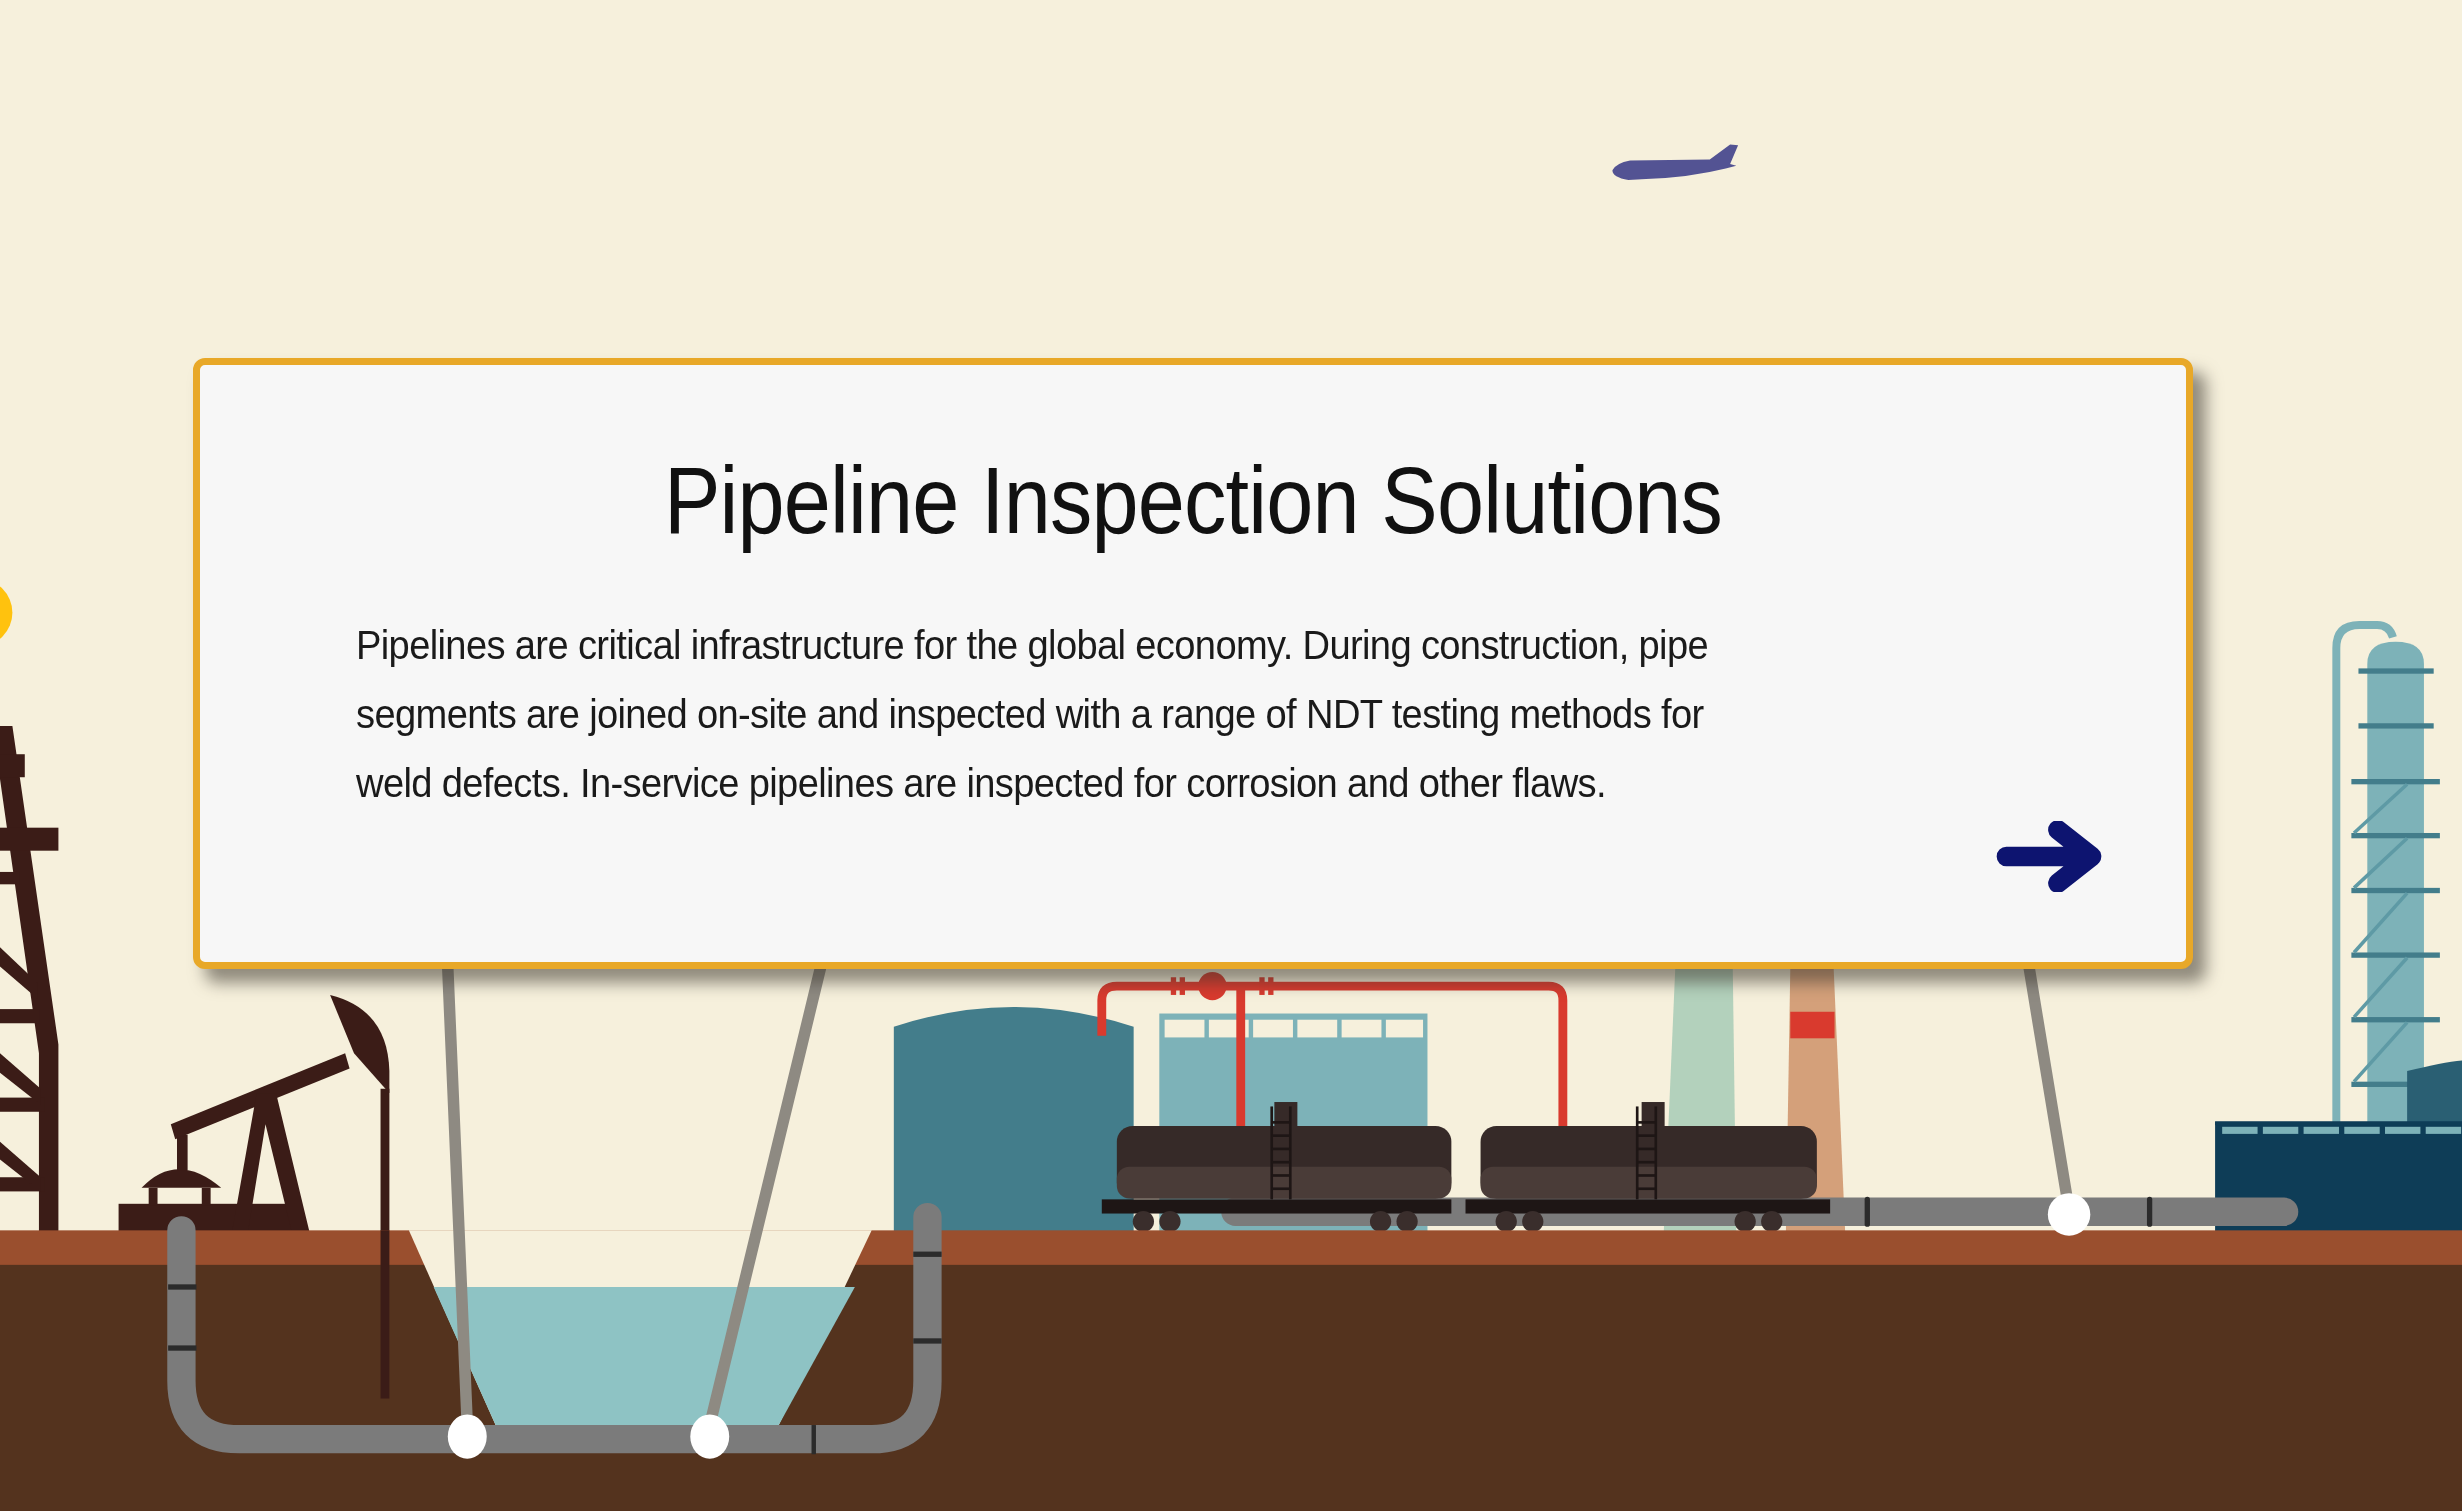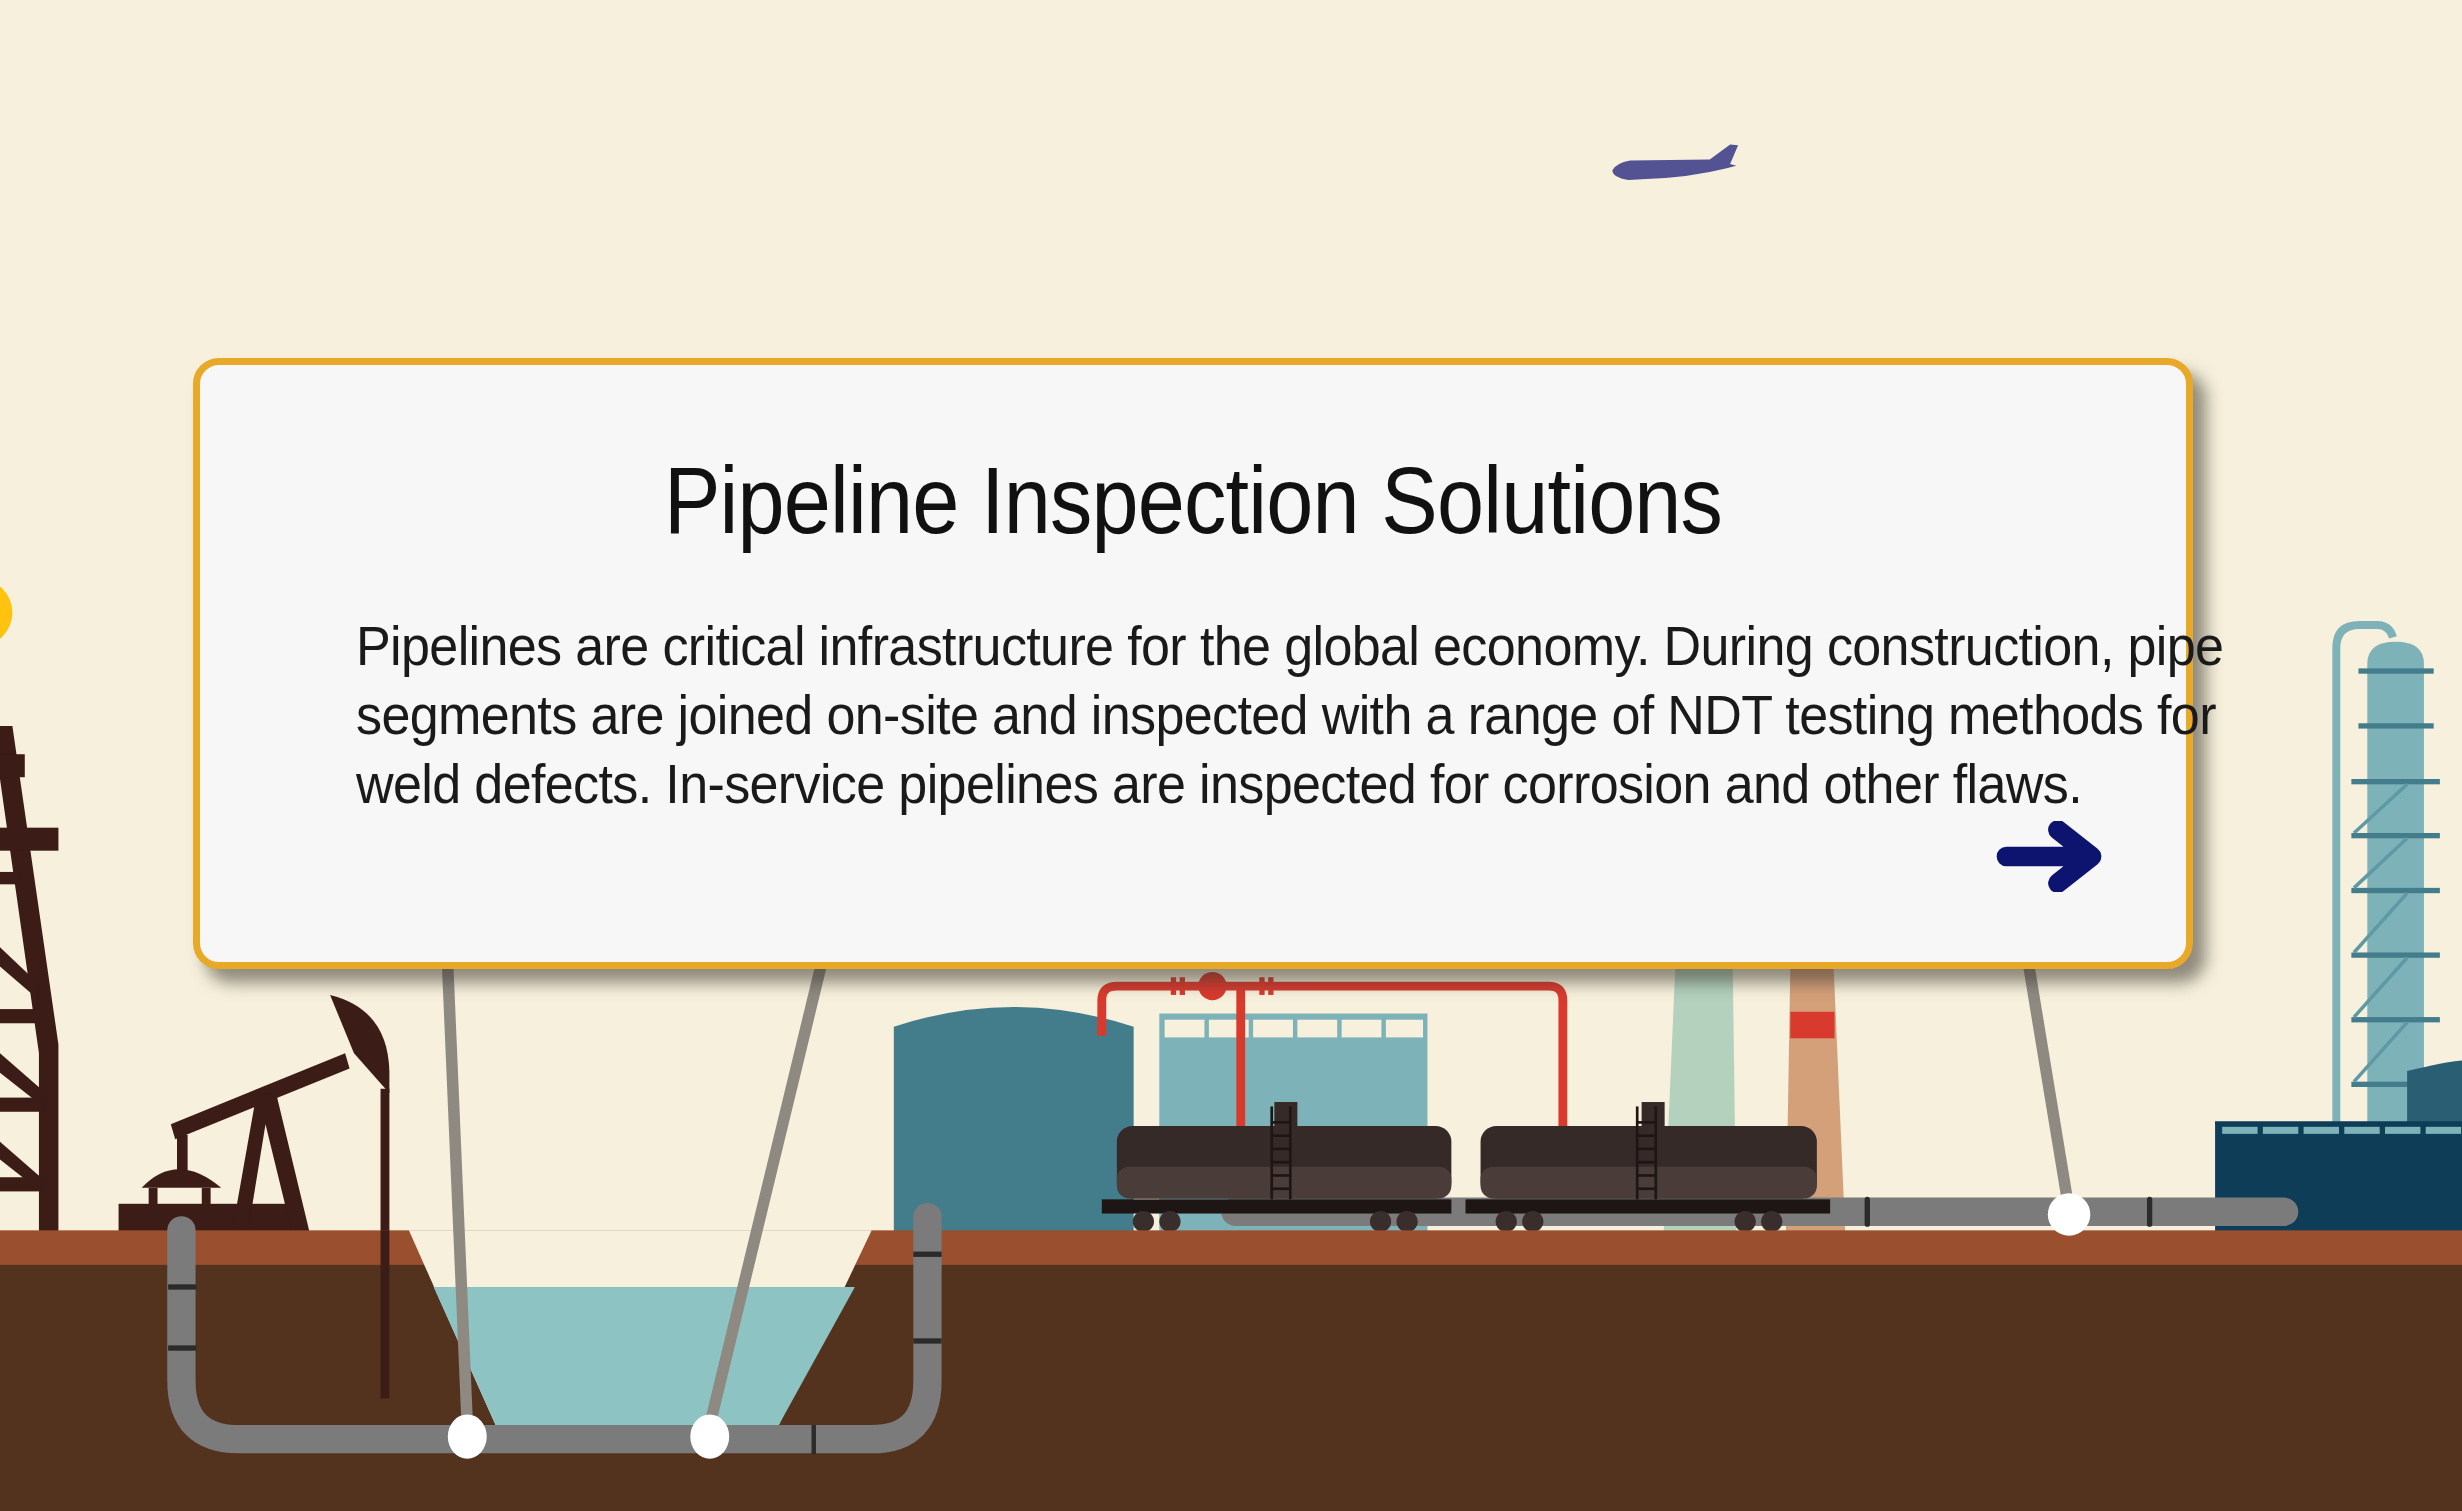--- a/index.html
+++ b/index.html
@@ -7,33 +7,33 @@
     width: 2462px; height: 1512px; overflow: hidden; position: relative;
     background: #F6F0DC;
     font-family: "Liberation Sans", "DejaVu Sans", sans-serif;
   }
   .scene { position: absolute; left: 0; top: 0; width: 2462px; height: 1512px; }
   .card {
     position: absolute; left: 193px; top: 358px; width: 2000px; height: 611px;
     box-sizing: border-box;
     background: #F7F7F7;
     border: 7px solid #E8A828;
-    border-radius: 26px;
+    border-radius: 12px;
     box-shadow: 12.4px 14px 16px rgba(60,55,45,0.55);
   }
   .card-title {
     position: absolute; left: 0; right: 0; top: 89px;
     text-align: center;
     font-size: 94px; font-weight: 300; color: #111;
     letter-spacing: -0.9px; line-height: 1;
     transform: scaleX(0.9);
   }
   .card-body {
     position: absolute; left: 156px; top: 246px; width: 1611px;
-    font-size: 56px; line-height: 69px; color: #1a1a1a; font-weight: 300;
+    font-size: 41px; line-height: 69px; color: #1a1a1a; font-weight: 300;
     letter-spacing: -0.7px;
   }
   .card-body p { margin: 0; white-space: nowrap; transform-origin: left center; transform: scaleX(0.93); }
   .next-btn {
     position: absolute; left: 1790px; top: 451px; width: 117px; height: 80px;
     cursor: pointer; display: flex; align-items: center; justify-content: center;
   }
 </style>
 </head>
 <body>

